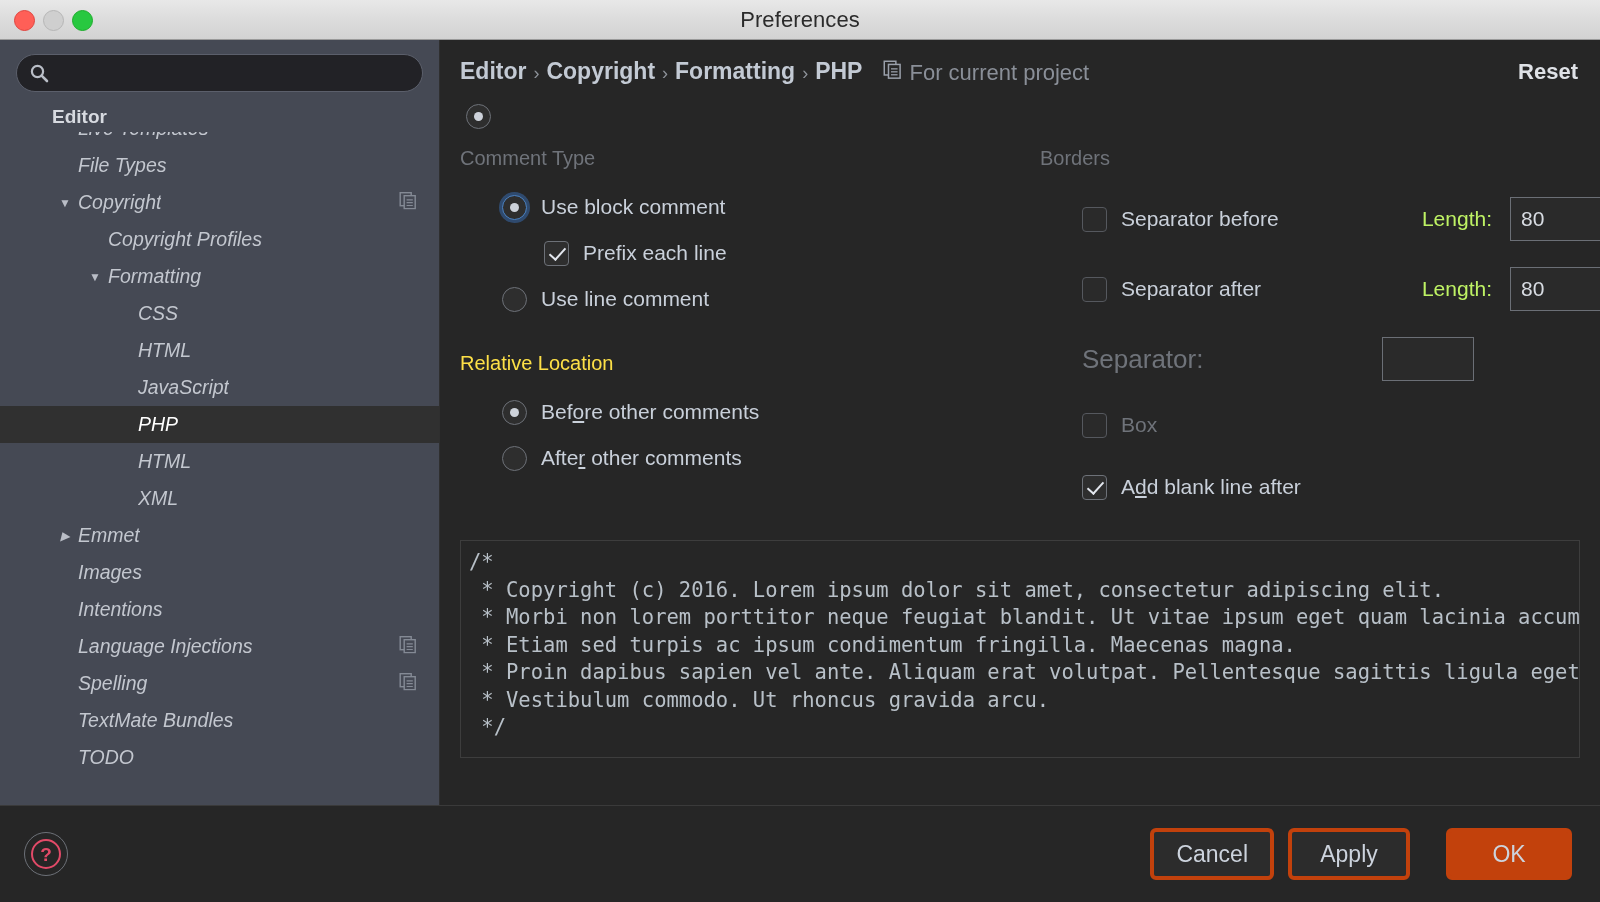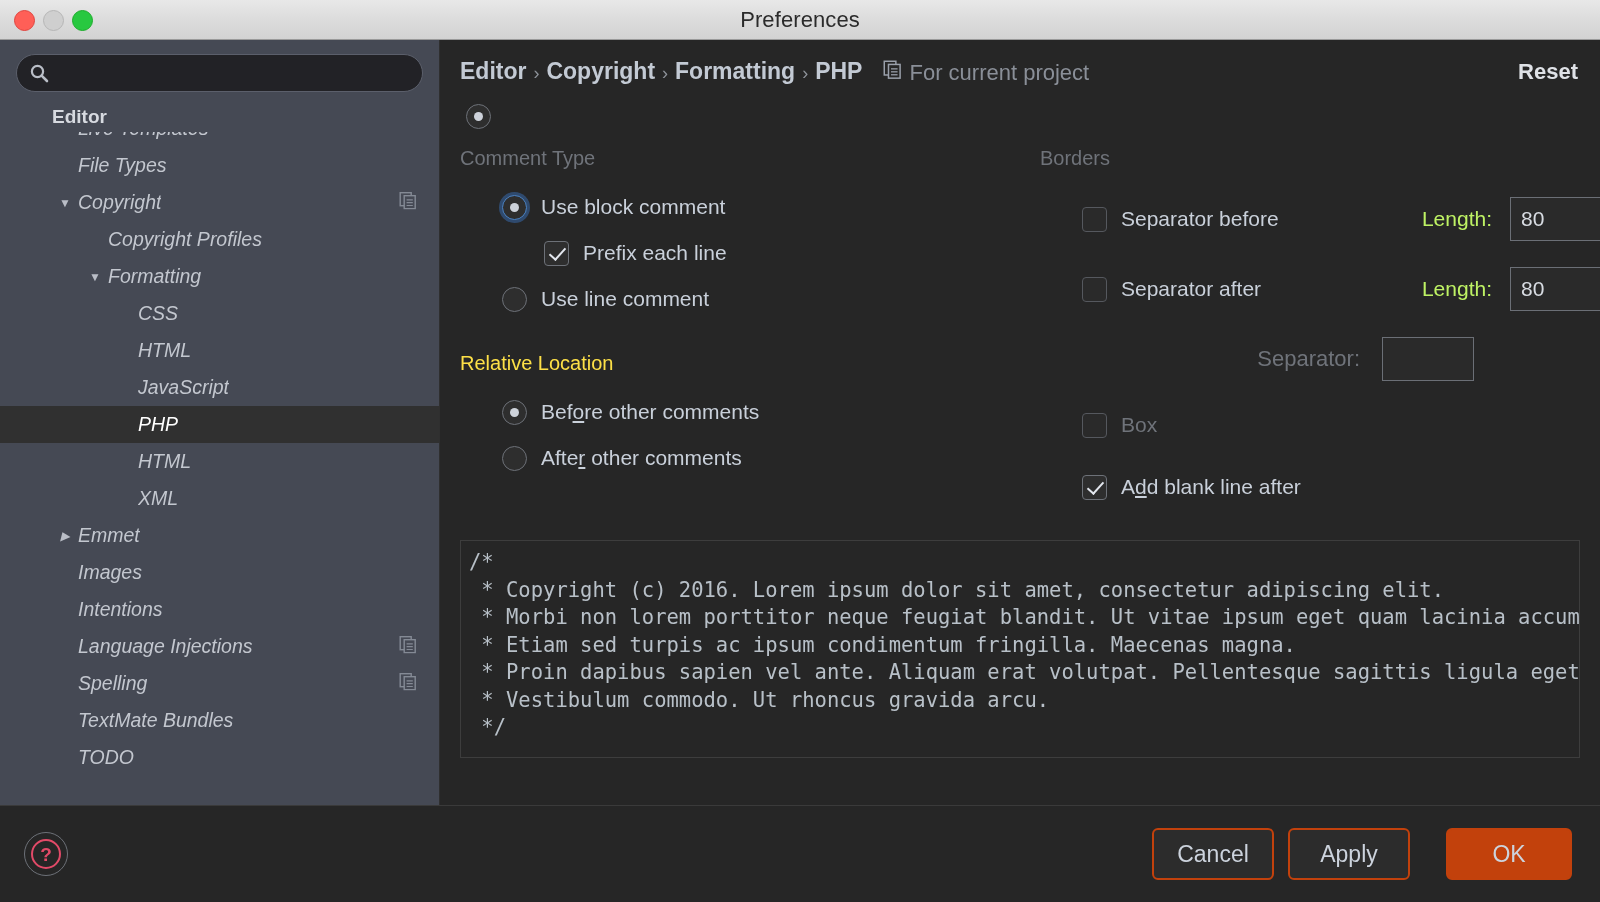--- a/index.html
+++ b/index.html
@@ -192,21 +192,21 @@
     background: #2a2a2a;
     border: 1px solid #6b6f76;
     color: #d8dce2;
     font-size: 21px;
     padding: 0 10px;
     font-family: "Liberation Sans", sans-serif;
     outline: none;
   }
   .tfield.small { width: 92px; height: 44px; }
   .sep-row { display: flex; align-items: center; height: 70px; padding-left: 42px; }
-  .sep-label { color: #6f737a; font-size: 22px; width: 300px; flex: 0 0 300px; text-align: right; padding-right: 22px; }
+  .sep-label { color: #6f737a; font-size: 26px; width: 300px; flex: 0 0 300px; padding-right: 22px; }
 
   
   .preview {
     margin-top: 22px;
     flex: 0 0 auto;
     height: 218px;
     background: #262626;
     border: 1px solid #3d3d3d;
     overflow: hidden;
     padding: 8px 0 0 8px;
@@ -240,21 +240,21 @@
     width: 30px; height: 30px; border-radius: 50%;
     border: 2.5px solid #e24a68;
     color: #e24a68; font-size: 19px; font-weight: bold;
     display: flex; align-items: center; justify-content: center;
     line-height: 1;
   }
   .btns { display: flex; gap: 14px; }
   .btn {
     min-width: 122px; height: 52px;
     border-radius: 6px;
-    border: 2px solid #c2410c;
+    border: 4px solid #c2410c;
     background: #2c2c2c;
     color: #ccd3dd;
     font-size: 23px;
     font-family: "Liberation Sans", sans-serif;
     cursor: pointer;
     padding: 0 22px;
   }
   .btn.default { background: #c2410c; min-width: 126px; margin-left: 22px; }
 </style>
 </head>

